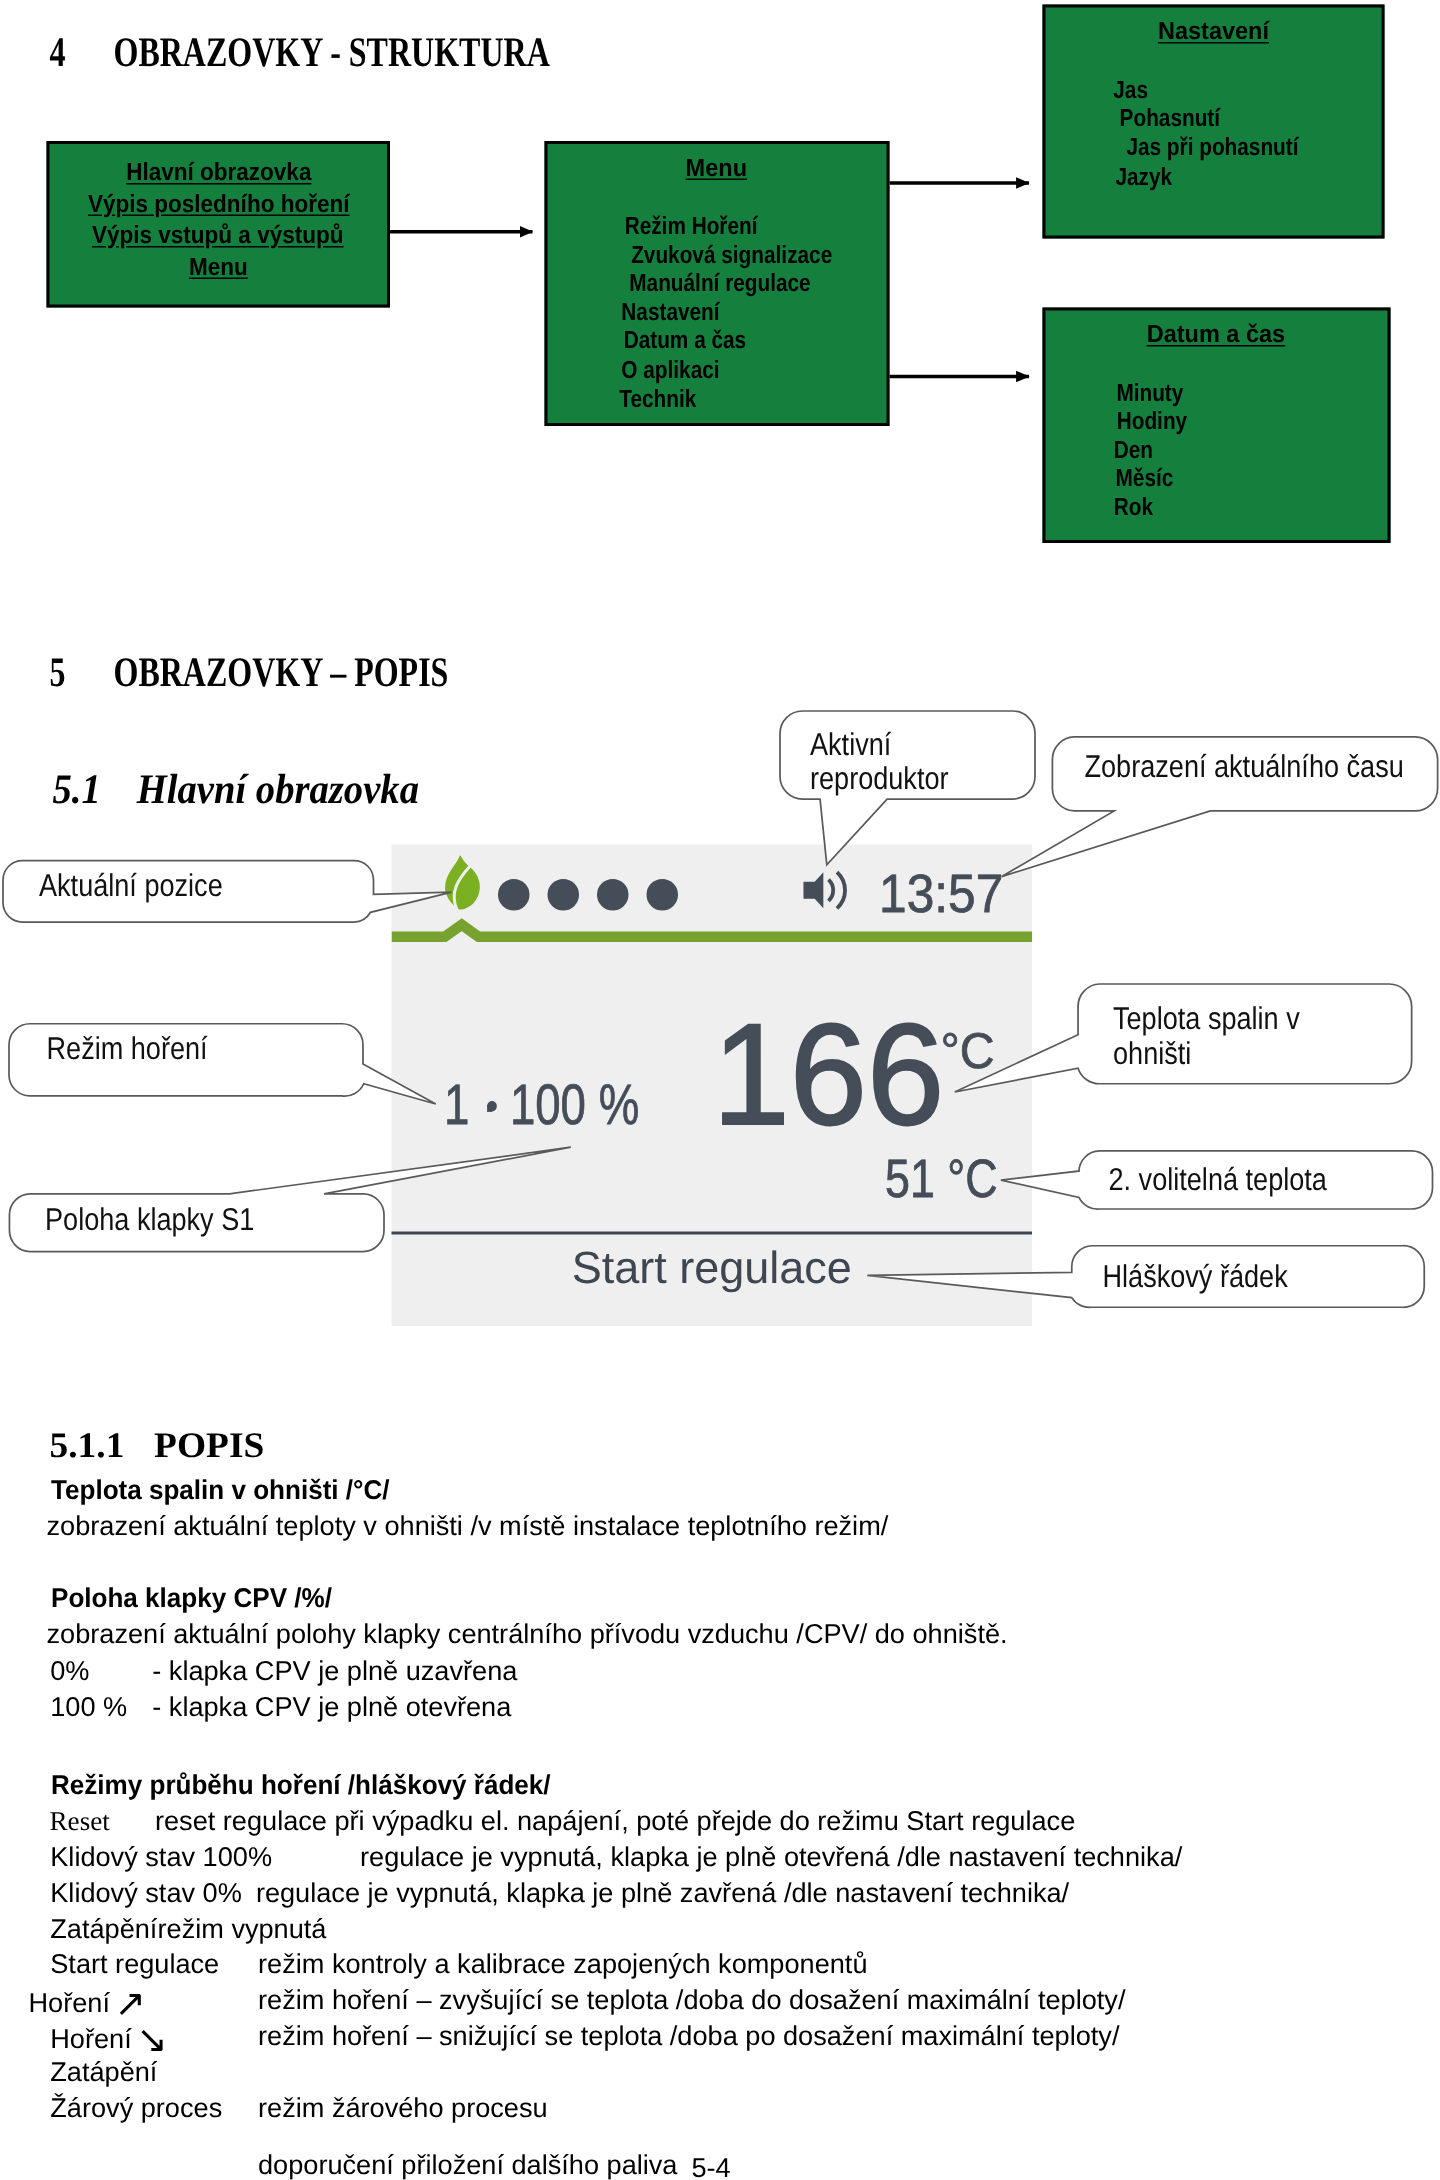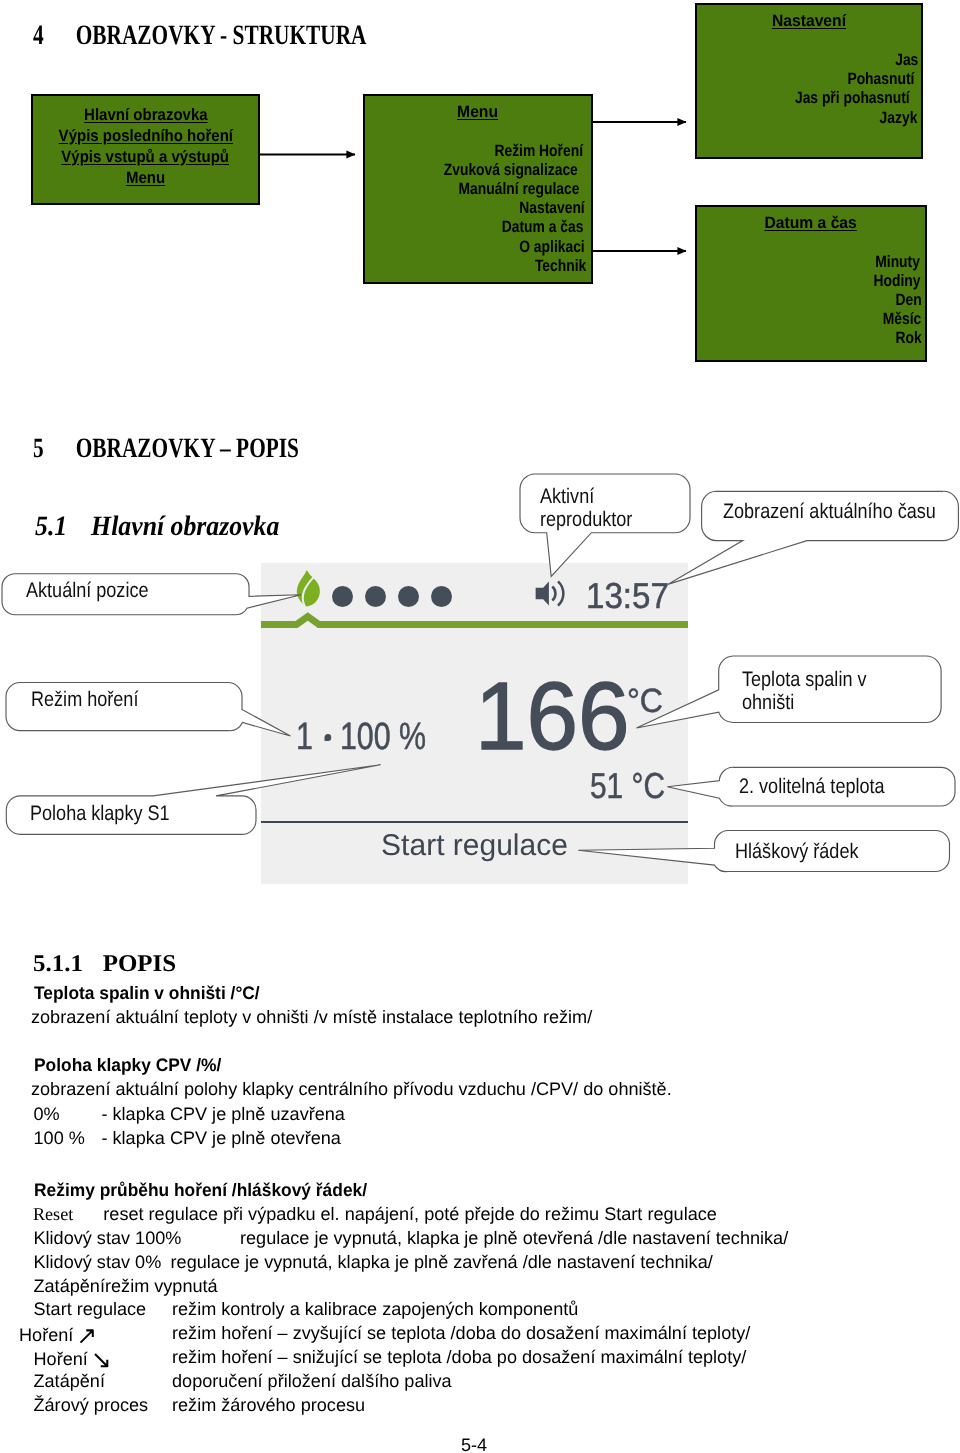--- a/index.html
+++ b/index.html
@@ -4,24 +4,24 @@
 <title>OBRAZOVKY</title>
 <style>
   html,body{margin:0;padding:0;}
   body{width:960px;height:1453px;background:#fff;position:relative;overflow:hidden;
        font-family:"Liberation Sans",sans-serif;color:#000;
        -webkit-font-smoothing:antialiased;text-rendering:geometricPrecision;}
   .abs{position:absolute;}
   .h1{font-family:"Liberation Serif",serif;font-weight:bold;font-size:28px;white-space:pre;transform:scaleX(.762);transform-origin:0 0;line-height:1;}
   .h2{font-family:"Liberation Serif",serif;font-weight:bold;font-style:italic;font-size:28px;white-space:pre;transform:scaleX(.92);transform-origin:0 0;line-height:1;}
   .h3{font-family:"Liberation Serif",serif;font-weight:bold;font-size:24px;white-space:pre;transform:scaleX(1.04);transform-origin:0 0;line-height:1;}
-  .boxw{box-sizing:border-box;border:2.3px solid #000;background:#4d7c0f;}
+  .boxw{box-sizing:border-box;border:2.3px solid #000;background:#15803d;}
   .boxttl{font-weight:bold;text-align:center;}
   .boxttl span{text-decoration:underline;text-underline-offset:2.2px;display:inline-block;transform:scaleX(.95);}
-  .boxline{font-weight:bold;text-align:right;}
+  .boxline{font-weight:bold;text-align:left;padding-left:43px;}
   .boxul{font-weight:bold;text-align:center;font-size:16.5px;line-height:21.1px;}
   .boxul span{text-decoration:underline;text-underline-offset:2.2px;display:inline-block;transform:scaleX(.91);}
   .boxttl{font-size:16.5px;line-height:19.1px;}
   .boxline{font-size:16.5px;line-height:19.1px;}
   .boxline span{display:inline-block;transform:scaleX(.84);}
   .boxgap{height:20px;}
   .co{font-size:21px;color:#111;white-space:pre;line-height:1;transform:scaleX(.86);transform-origin:0 0;}
   .bt{font-size:18.1px;color:#000;white-space:pre;line-height:1;}
   .arw{font-size:25px;display:inline-block;vertical-align:-3px;margin-left:-2px;}
   .bb{font-weight:bold;transform:scaleX(.96);transform-origin:0 0;}
@@ -192,17 +192,17 @@
 <div class="abs bt" style="left:170.6px;top:1253px;">regulace je vypnutá, klapka je plně zavřená /dle nastavení technika/</div>
 <div class="abs bt" style="left:33.5px;top:1277px;">Zatápění</div>
 <div class="abs bt" style="left:105px;top:1277px;">režim vypnutá</div>
 <div class="abs bt" style="left:33.5px;top:1300px;">Start regulace</div>
 <div class="abs bt" style="left:172px;top:1300px;">režim kontroly a kalibrace zapojených komponentů</div>
 <div class="abs bt" style="left:19px;top:1324px;"><span>Hoření </span><span class="arw">↗</span></div>
 <div class="abs bt" style="left:172px;top:1324px;">režim hoření – zvyšující se teplota /doba do dosažení maximální teploty/</div>
 <div class="abs bt" style="left:33.5px;top:1348px;"><span>Hoření </span><span class="arw">↘</span></div>
 <div class="abs bt" style="left:172px;top:1348px;">režim hoření – snižující se teplota /doba po dosažení maximální teploty/</div>
 <div class="abs bt" style="left:33.5px;top:1372px;">Zatápění</div>
-<div class="abs bt" style="left:172px;top:1372px;text-align:right;">doporučení přiložení dalšího paliva</div>
+<div class="abs bt" style="left:172px;top:1434px;text-align:right;">doporučení přiložení dalšího paliva</div>
 <div class="abs bt" style="left:33.5px;top:1396px;">Žárový proces</div>
 <div class="abs bt" style="left:172px;top:1396px;">režim žárového procesu</div>
 
 <div class="abs bt" style="left:-6px;top:1436px;width:960px;text-align:center;">5-4</div>
 
 </body></html>

